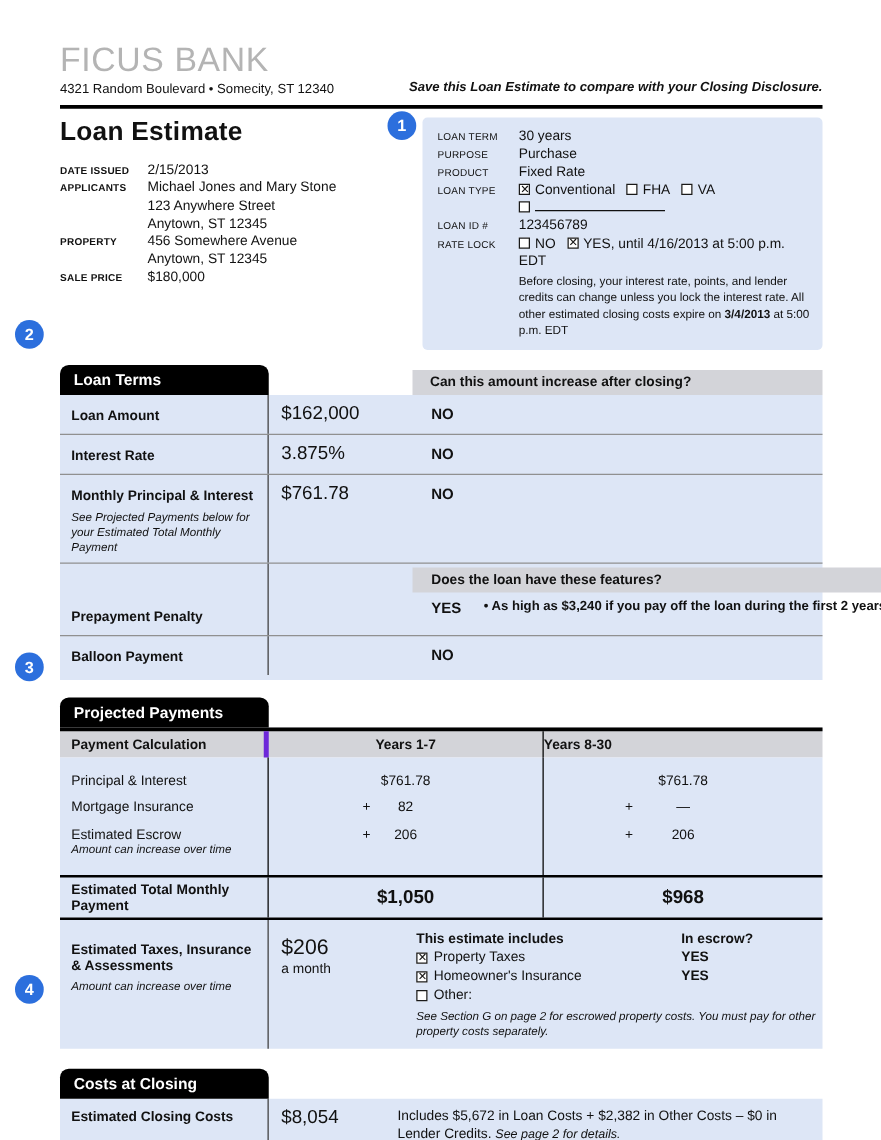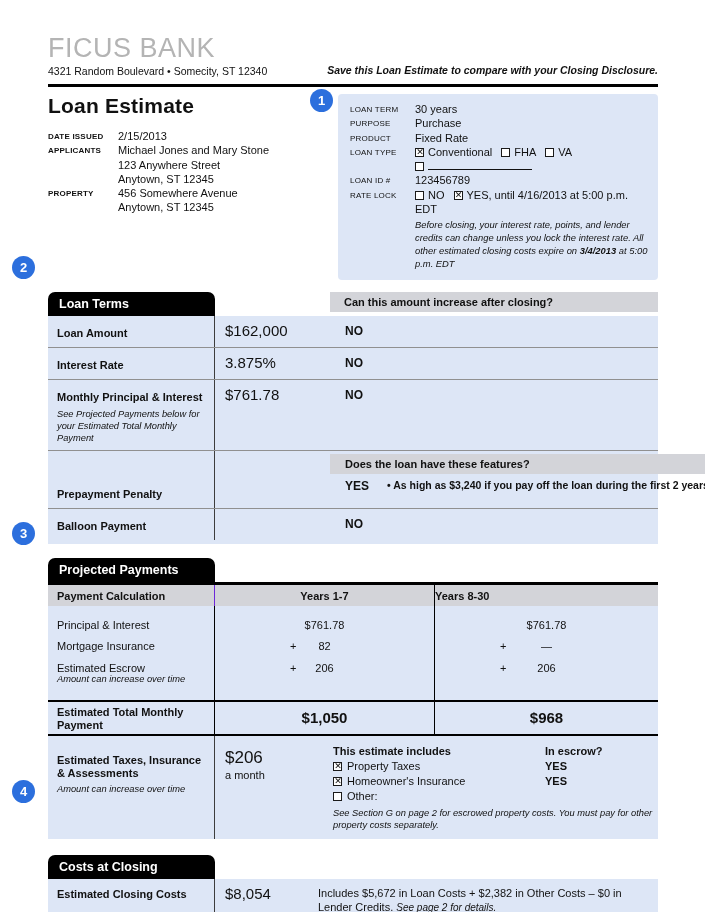--- a/index.html
+++ b/index.html
@@ -30,30 +30,30 @@
   h1.title{font-size:21px;font-weight:700;letter-spacing:.2px}
   .info{margin-top:11px}
   .inf-row{display:flex}
   .inf-label{width:70px;font-size:8px;font-weight:700;padding-top:3px;letter-spacing:.2px}
   .inf-val{font-size:11px;line-height:14.3px}
   .top-right{flex:1}
   .loan-box{background:var(--lb);border-radius:4px;padding:8px 12px 10px;width:320px}
   .lb-row{display:flex}
   .lb-label{width:65px;font-size:8px;font-weight:400;padding-top:3px;letter-spacing:.2px;flex:none}
   .lb-val{font-size:11px;line-height:14.3px}
-  .lb-note{margin-left:65px;font-size:9.4px;font-style:italic;line-height:13px;margin-top:2px;width:234px}
+  .lb-note{margin-left:65px;font-size:9.4px;line-height:13px;margin-top:2px;width:234px}
 
   
   .cb{position:relative;display:inline-block;width:9px;height:9px;border:1px solid #1a1a1a;background:#fff;flex:none;vertical-align:-1px;margin-right:4px}
   .cb[data-checked="true"]::after{content:"✕";position:absolute;left:-1px;top:-2px;width:10px;font-size:9px;font-weight:700;color:#111;line-height:11px;text-align:center}
   .opt{white-space:nowrap;margin-right:9px;font-size:11px}
   .blank-line{display:inline-block;width:104px;border-bottom:1px solid #111;height:8px}
 
   
-  .sec-head{display:flex;margin-top:5px}
+  .sec-head{display:flex;align-items:flex-end;margin-top:5px}
   .tab{width:167px;background:#000;color:#fff;font-size:12.5px;font-weight:700;padding:5px 0 5px 11px;border-radius:7px 7px 0 0;height:24px}
   .qbar{margin-left:115px;flex:1;background:var(--gray);font-weight:700;font-size:11px;height:20px;padding:4px 0 0 14px}
 
   
   .lt-table{background:var(--lb);padding-bottom:4px}
   .lt-row{display:flex}
   .lt-row.sep{border-top:1px solid var(--rule)}
   .lt-label{width:167px;border-right:1px solid var(--vline);padding:7px 8px 6px 9px;flex:none}
   .lt-label .nm{font-size:11px;font-weight:700}
   .lt-sub{font-size:9.3px;font-style:italic;line-height:12px;margin-top:3px}
@@ -66,21 +66,21 @@
   .r-balloon{min-height:27px}
   .lt-anscol{flex:1;display:flex;flex-direction:column}
   .qbar2{background:var(--gray);font-weight:700;font-size:11px;height:20px;padding:4px 0 0 15px;margin-top:3px}
   .ans-flex{display:flex;padding:5px 0 0 15px}
   .ans-flex .yn{font-weight:700;font-size:12px;width:42px;flex:none}
   .bullet-txt{font-weight:700;font-size:10.5px;line-height:13px;width:330px}
   .sp26{height:26px}
 
   
   .pp-header{display:flex;border-top:3px solid #000;background:var(--gray);font-weight:700;font-size:11px}
-  .ppc1{width:167px;border-right:1px solid #6d28d9;padding:5px 0 4px 9px;flex:none}
+  .ppc1{width:167px;border-right:4px solid #6d28d9;padding:5px 0 4px 9px;flex:none}
   .ppc2{width:220px;border-right:1px solid #000;text-align:center;padding:5px 0 4px;flex:none}
   .ppc3{flex:1;padding:5px 0 4px}
   .pp-body{display:flex;background:var(--lb)}
   .pp-col{padding-top:2px}
   .pp-col.c1{width:167px;border-right:1px solid #000;padding-left:9px;flex:none}
   .pp-col.c2{width:220px;border-right:1px solid #000;flex:none}
   .pp-col.c3{flex:1}
   .pp-cell{font-size:11px}
   .rr1{height:32px;padding-top:11px}
   .rr2{height:22px}
@@ -155,20 +155,24 @@
             <div>Anytown, ST 12345</div>
           </div>
         </div>
         <div class="inf-row">
           <div class="inf-label">PROPERTY</div>
           <div class="inf-val">
             <div>456 Somewhere Avenue</div>
             <div>Anytown, ST 12345</div>
           </div>
         </div>
+        <div class="inf-row">
+          <div class="inf-label">SALE PRICE</div>
+          <div class="inf-val">$180,000</div>
+        </div>
       </div>
     </div>
 
     <div class="top-right">
       <div class="loan-box">
         <div class="lb-row">
           <div class="lb-label">LOAN TERM</div>
           <div class="lb-val">30 years</div>
         </div>
         <div class="lb-row">

